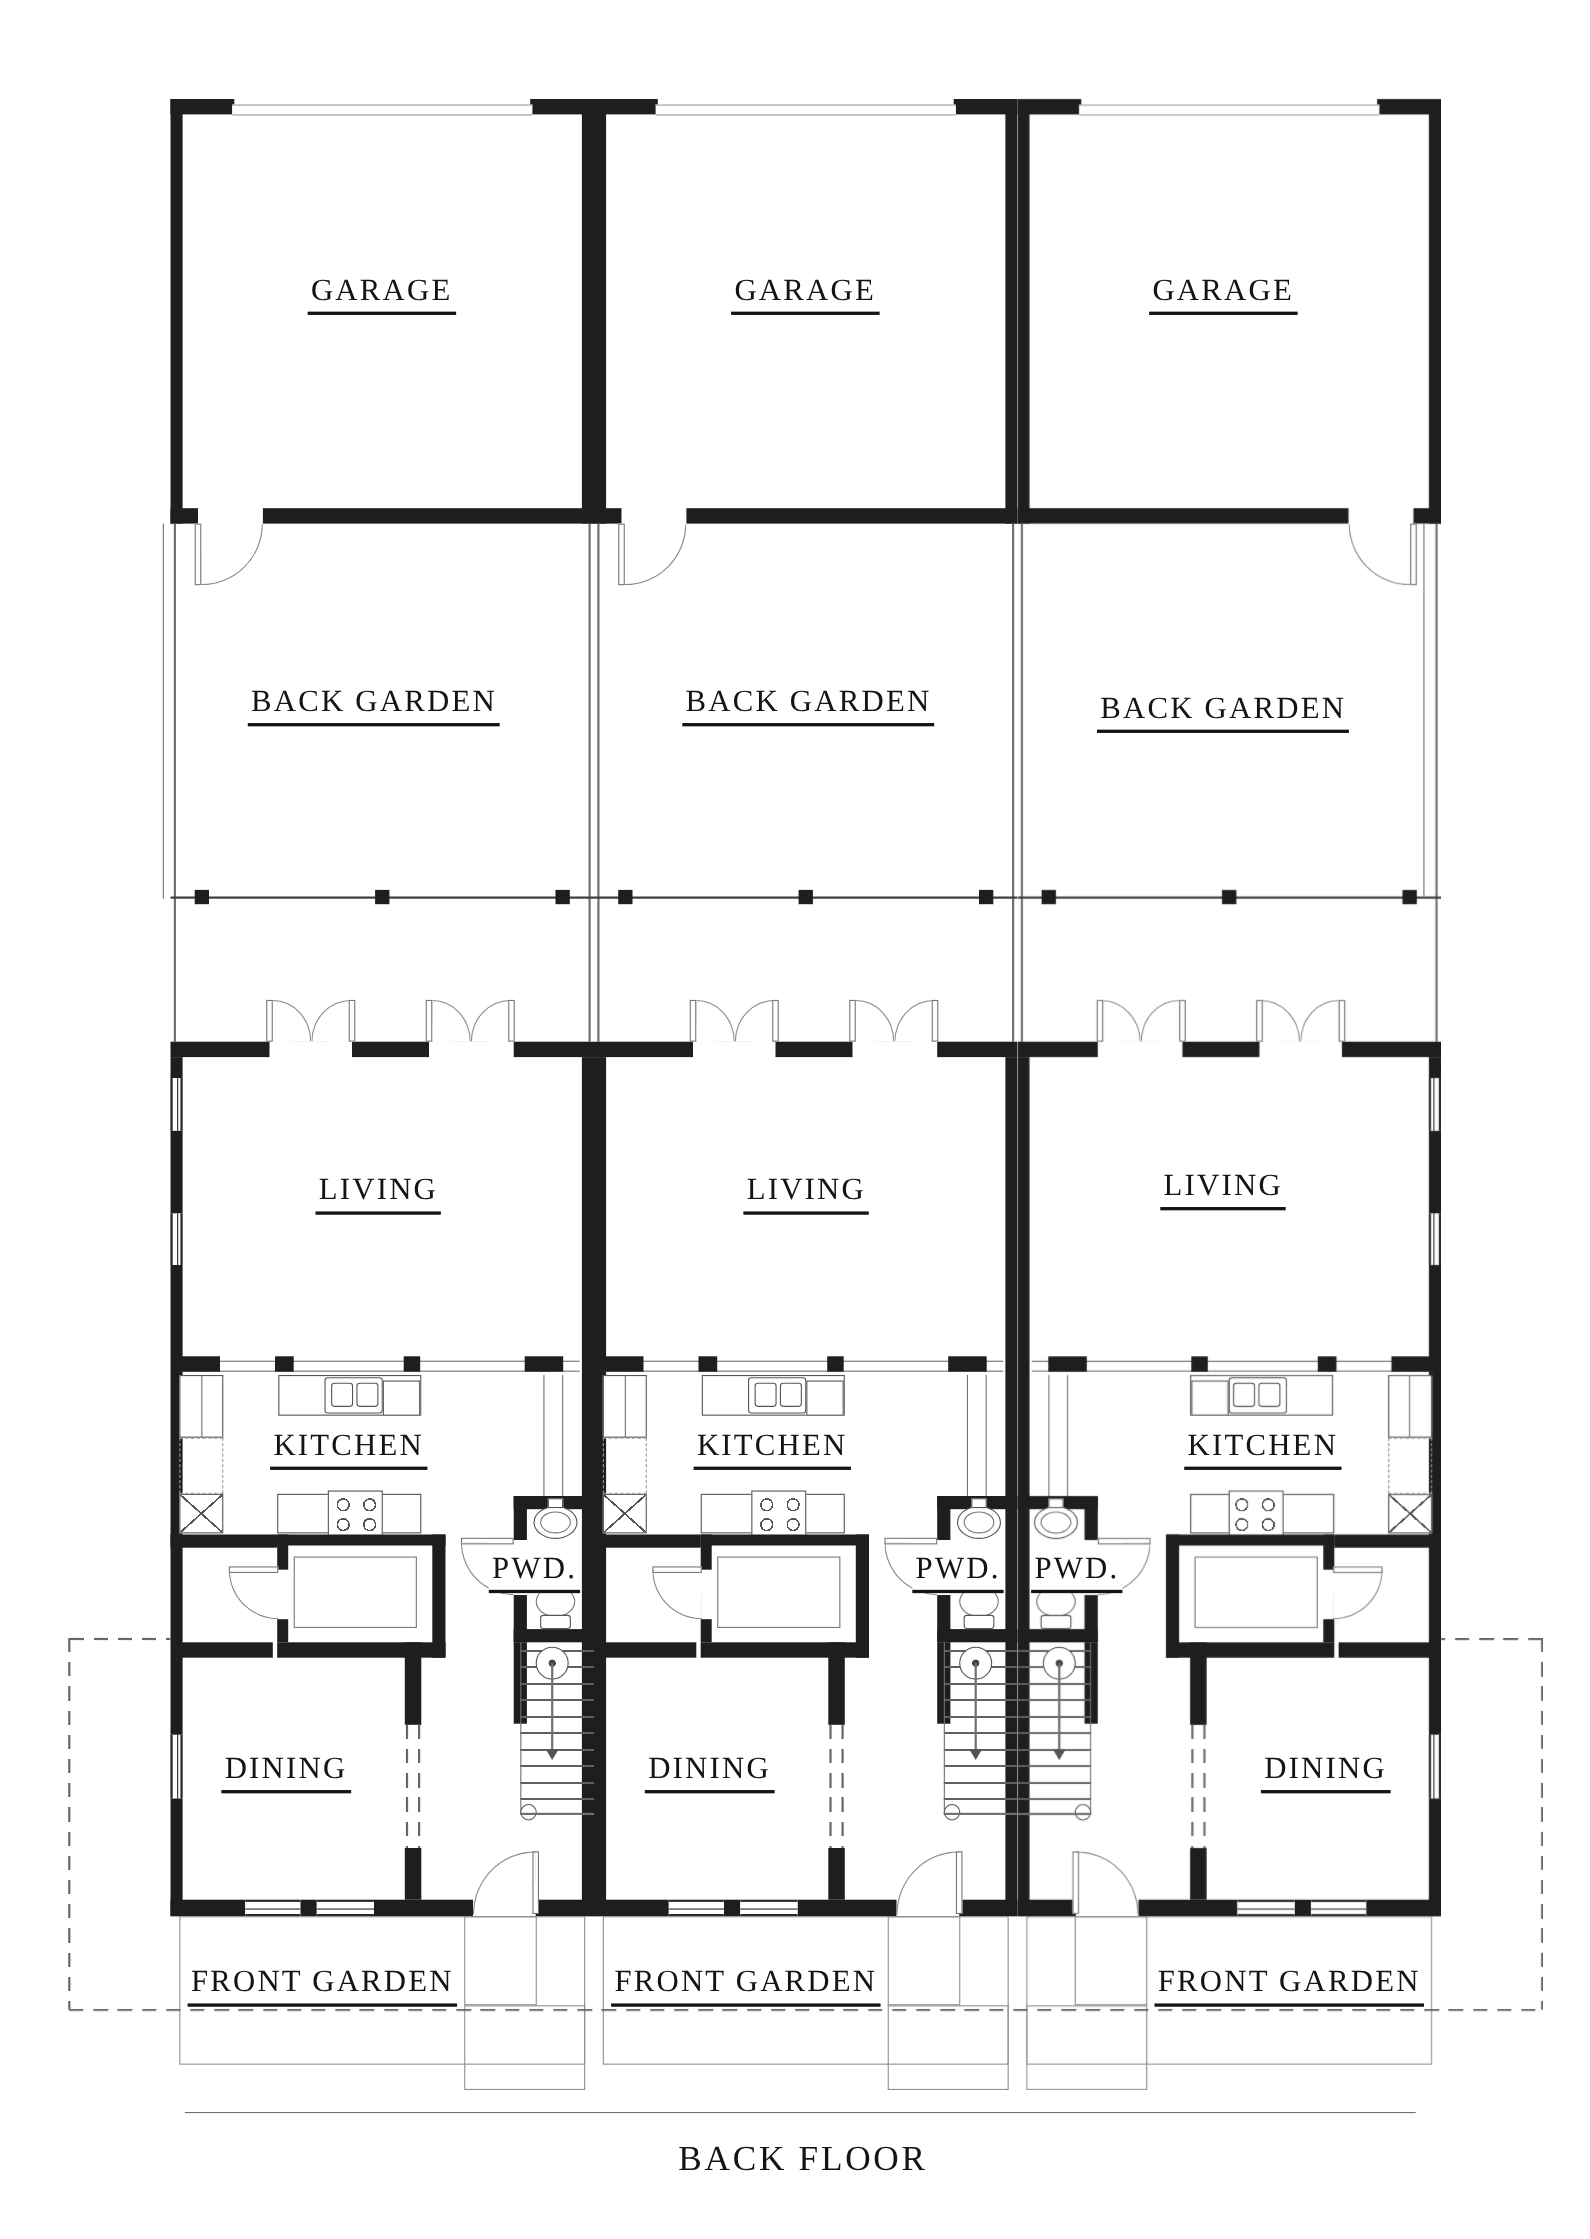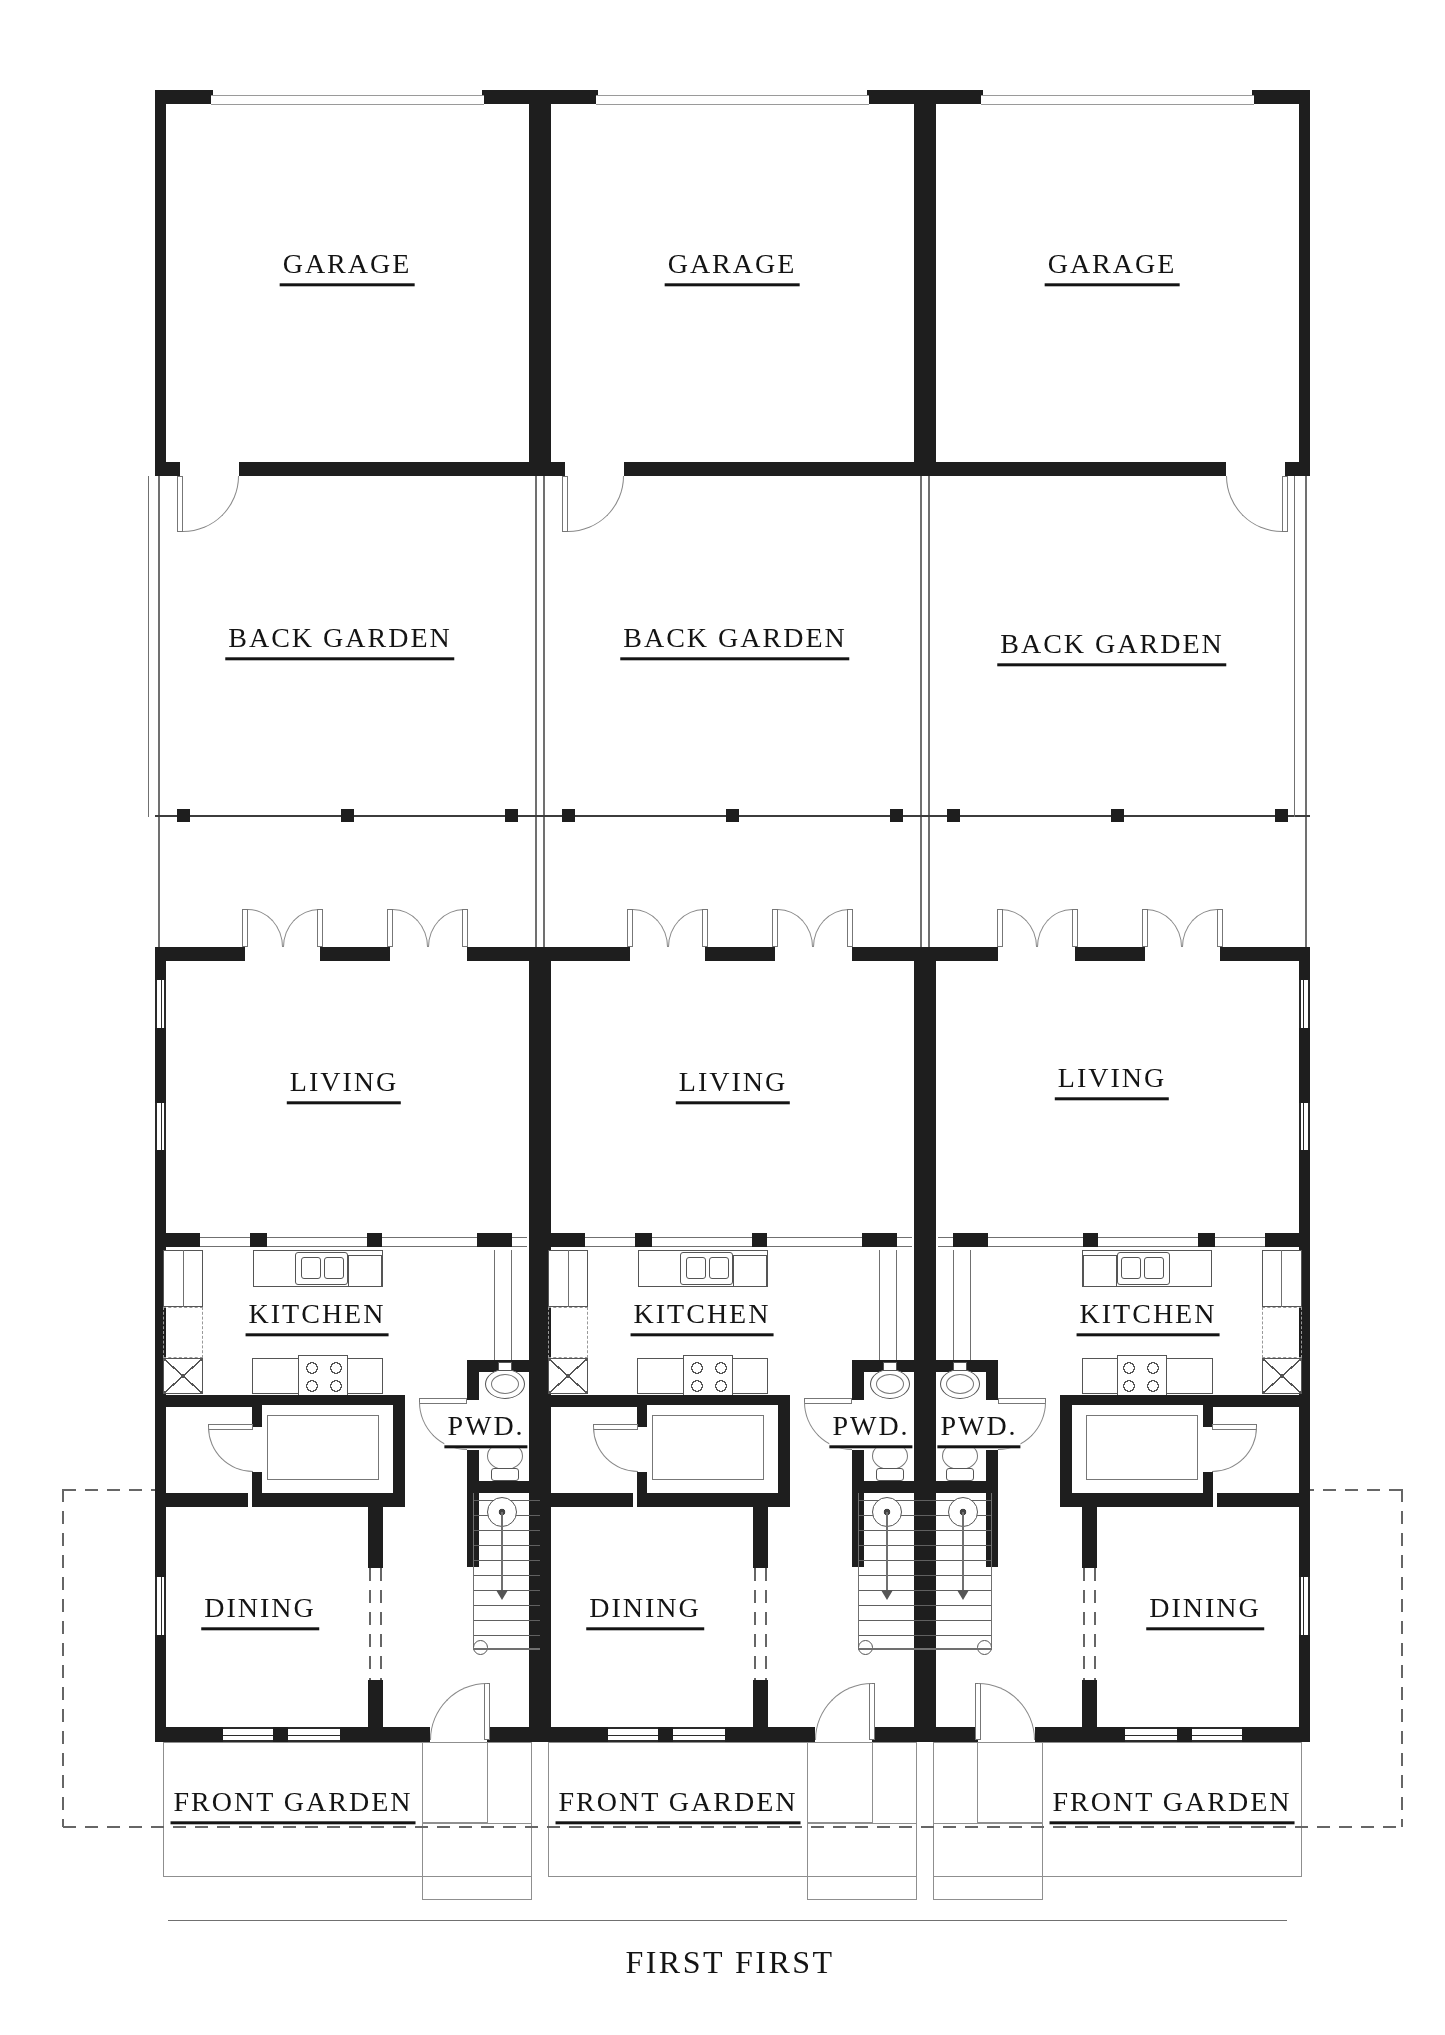--- a/index.html
+++ b/index.html
@@ -399,14 +399,14 @@
   <div class="lbl" style="left:486px;top:1430px">PWD.</div>
   <div class="lbl" style="left:871px;top:1430px">PWD.</div>
   <div class="lbl" style="left:979px;top:1430px">PWD.</div>
   <div class="lbl" style="left:260px;top:1612px">DINING</div>
   <div class="lbl" style="left:645px;top:1612px">DINING</div>
   <div class="lbl" style="left:1205px;top:1612px">DINING</div>
   <div class="lbl" style="left:293px;top:1806px">FRONT GARDEN</div>
   <div class="lbl" style="left:678px;top:1806px">FRONT GARDEN</div>
   <div class="lbl" style="left:1172px;top:1806px">FRONT GARDEN</div>
 
-  <div class="title" style="left:730px;top:1962px">FIRST FIRST</div>
+  <div class="title" style="left:730px;top:1962px">BACK FLOOR</div>
 </div>
 
 </body></html>

